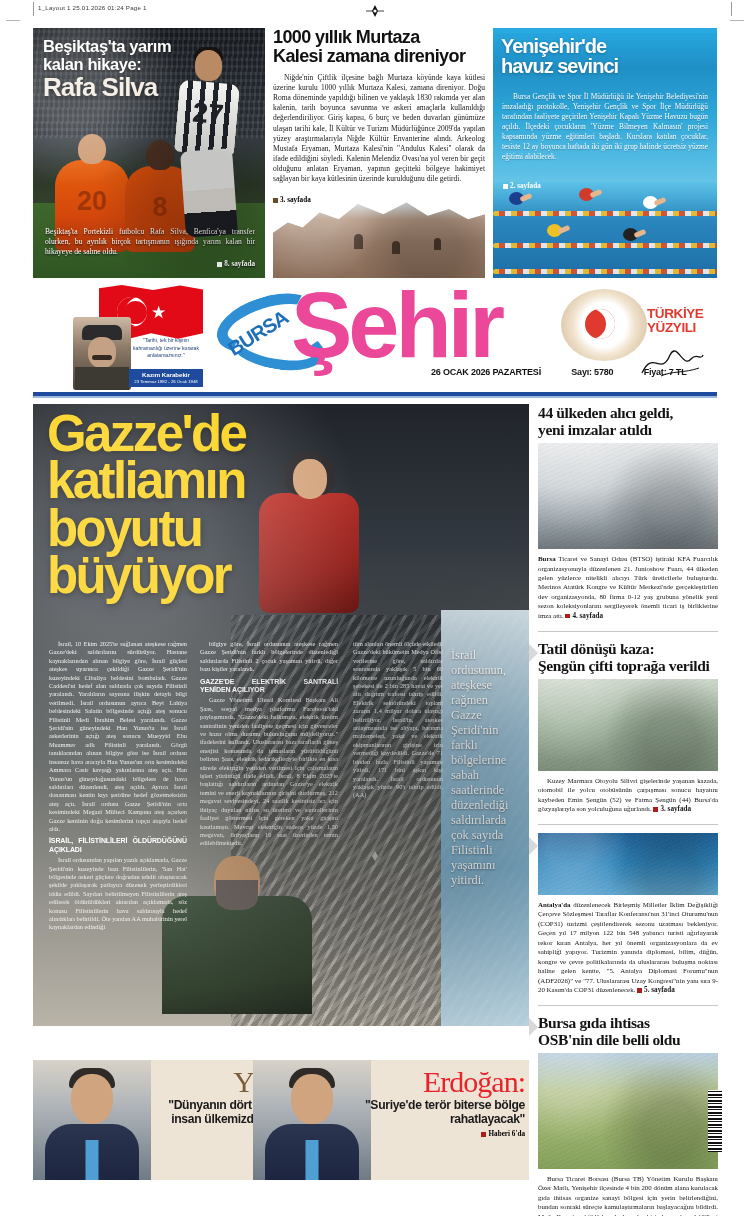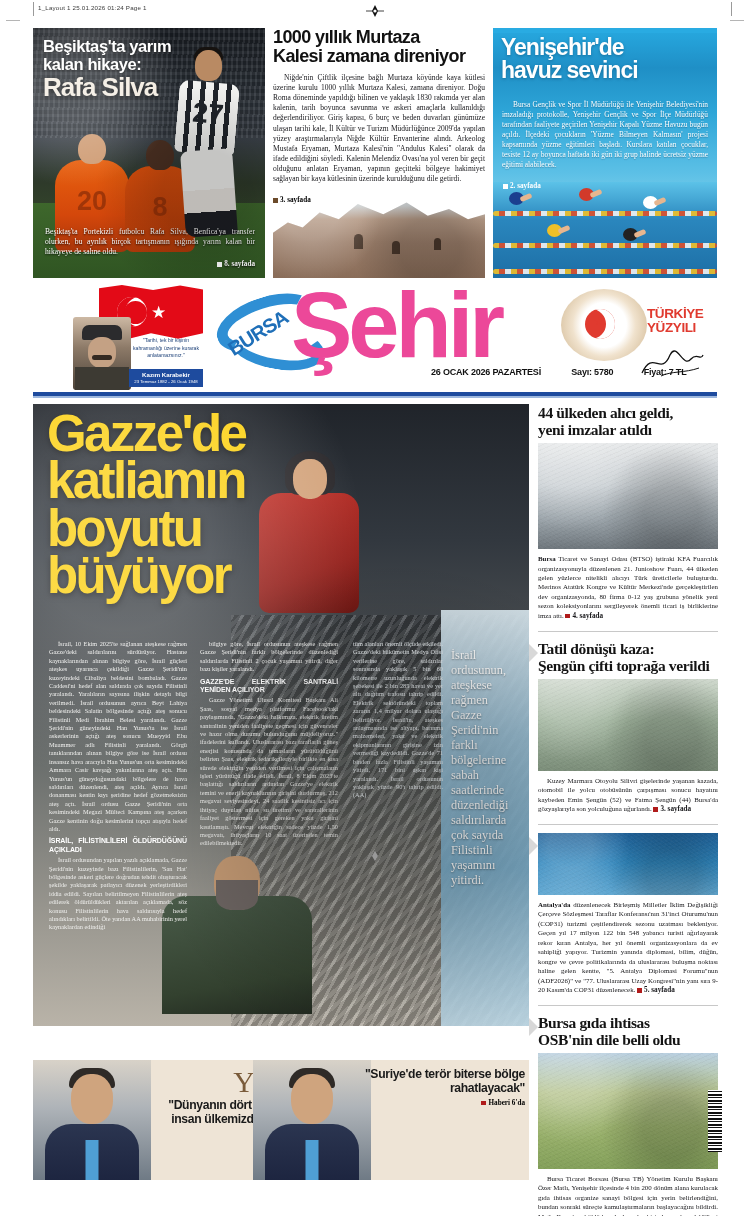--- a/index.html
+++ b/index.html
@@ -164,25 +164,25 @@
   
   .topC { position: absolute; left: 460px; top: 0; width: 224px; height: 250px; overflow: hidden; }
   .topC .bg {
     position: absolute; inset: 0;
     background: linear-gradient(180deg,#27a9e0 0%,#1f8fc6 16%,#2ea6d8 34%,#5cc0e6 58%,#8ed5ee 78%,#bde6f5 100%);
   }
   .topC .topbar { position: absolute; left: 0; top: 0; width: 100%; height: 5px; background: #29abe2; }
   .topC h2 {
     position: absolute; left: 8px; top: 8px; width: 208px;
     font-family: "Liberation Sans", sans-serif; font-weight: bold;
-    font-size: 23px; line-height: 1.0; color: #fff; letter-spacing: -1px;
+    font-size: 20px; line-height: 1.0; color: #fff; letter-spacing: -1px;
     text-shadow: 0 1px 3px rgba(0,40,70,.35);
   }
   .topC p {
-    position: absolute; left: 9px; right: 9px; top: 72px;
+    position: absolute; left: 9px; right: 9px; top: 64px;
     font-size: 7.4px; line-height: 1.34; color: #fff; text-align: justify;
     text-indent: 11px; text-shadow: 0 1px 1px rgba(0,40,70,.35);
   }
   .topC .pool {
     position: absolute; left: 0; right: 0; bottom: 0; height: 96px;
     background: linear-gradient(180deg,#5cc2e8 0%,#2a86bd 40%,#1d6fa6 100%);
   }
   .topC .lane {
     position: absolute; left: 0; right: 0; height: 5px;
     background: repeating-linear-gradient(90deg,#f2c027 0 6px,#e04f2a 6px 12px,#f2f2f2 12px 18px);
@@ -705,20 +705,21 @@
       <div class="tag-pos page-tag"><span class="sq" style="background:#7a5b3a"></span><span>Haberi 7'de</span></div>
     </div>
 
     <div class="ph r">
       <div class="suit"></div>
         <div class="tie"></div>
         <div class="hair"></div>
         <div class="face"></div>
     </div>
     <div class="q r">
+      <div class="nm">Erdoğan:</div>
       <div class="txt">"Suriye'de terör biterse bölge rahatlayacak"</div>
       <div class="tag-pos page-tag"><span class="sq"></span><span>Haberi 6'da</span></div>
     </div>
   </div>
 
   <div class="barcode"></div>
 
   <svg class="reg-mark-b" viewBox="0 0 18 12">
     <polygon points="9,1 12,6 9,11 6,6" fill="#999"></polygon>
   </svg>

